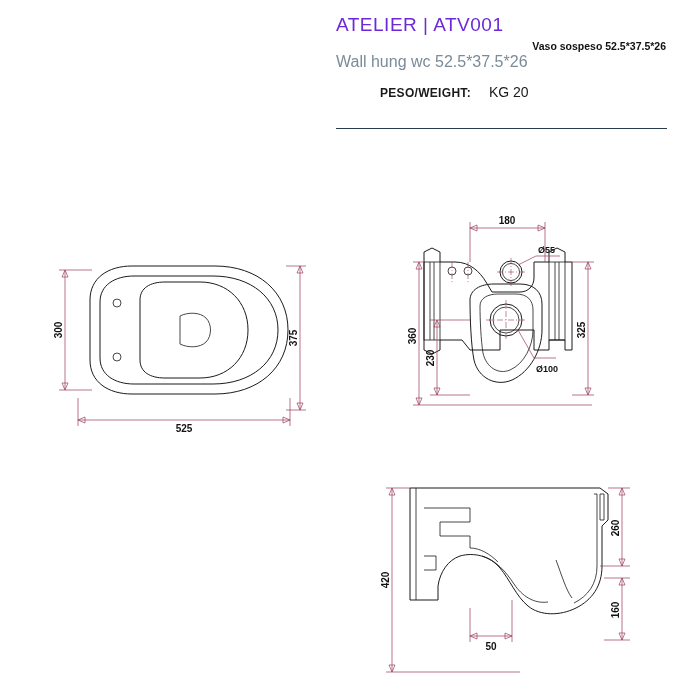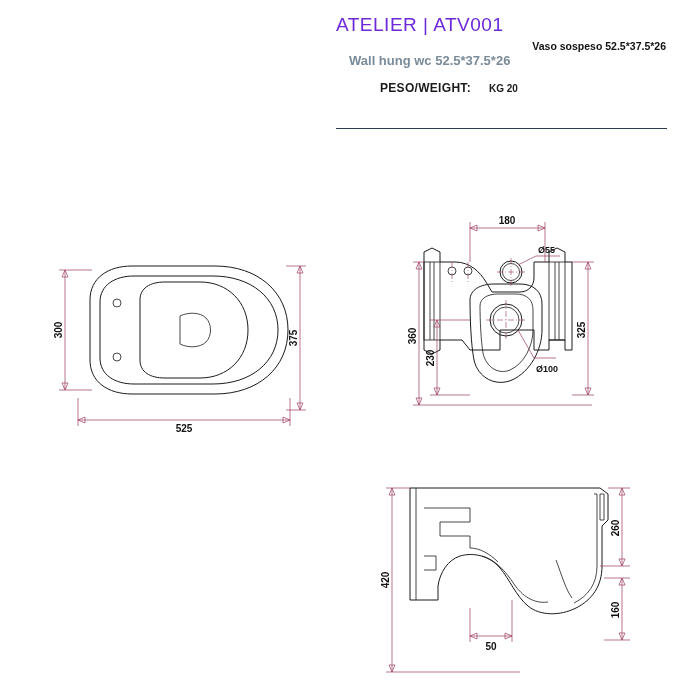--- a/index.html
+++ b/index.html
@@ -36,43 +36,42 @@
   }
   .subtitle-it {
     font-size: 10.5px;
     font-weight: bold;
     color: #111;
     margin-top: 4px;
     white-space: nowrap;
     text-align: right;
   }
   .subtitle-en {
-    font-size: 13px;
-    font-weight: bold;
+    font-size: 16px;
+    font-weight: normal;
     color: #7a8b99;
     margin-top: 1px;
     white-space: nowrap;
-    margin-left: 13px;
   }
   .weight-row {
     margin-top: 13px;
     display: flex;
     align-items: baseline;
     gap: 18px;
     white-space: nowrap;
     padding-left: 44px;
   }
   .weight-label {
     font-size: 12px;
     font-weight: bold;
     letter-spacing: 0.3px;
   }
   .weight-value {
-    font-size: 10px;
-    font-weight: bold;
+    font-size: 14px;
+    font-weight: normal;
   }
   .header-rule {
     position: absolute;
     left: 336px;
     top: 128px;
     width: 331px;
     height: 1px;
     background: #2a3b4c;
   }
 

